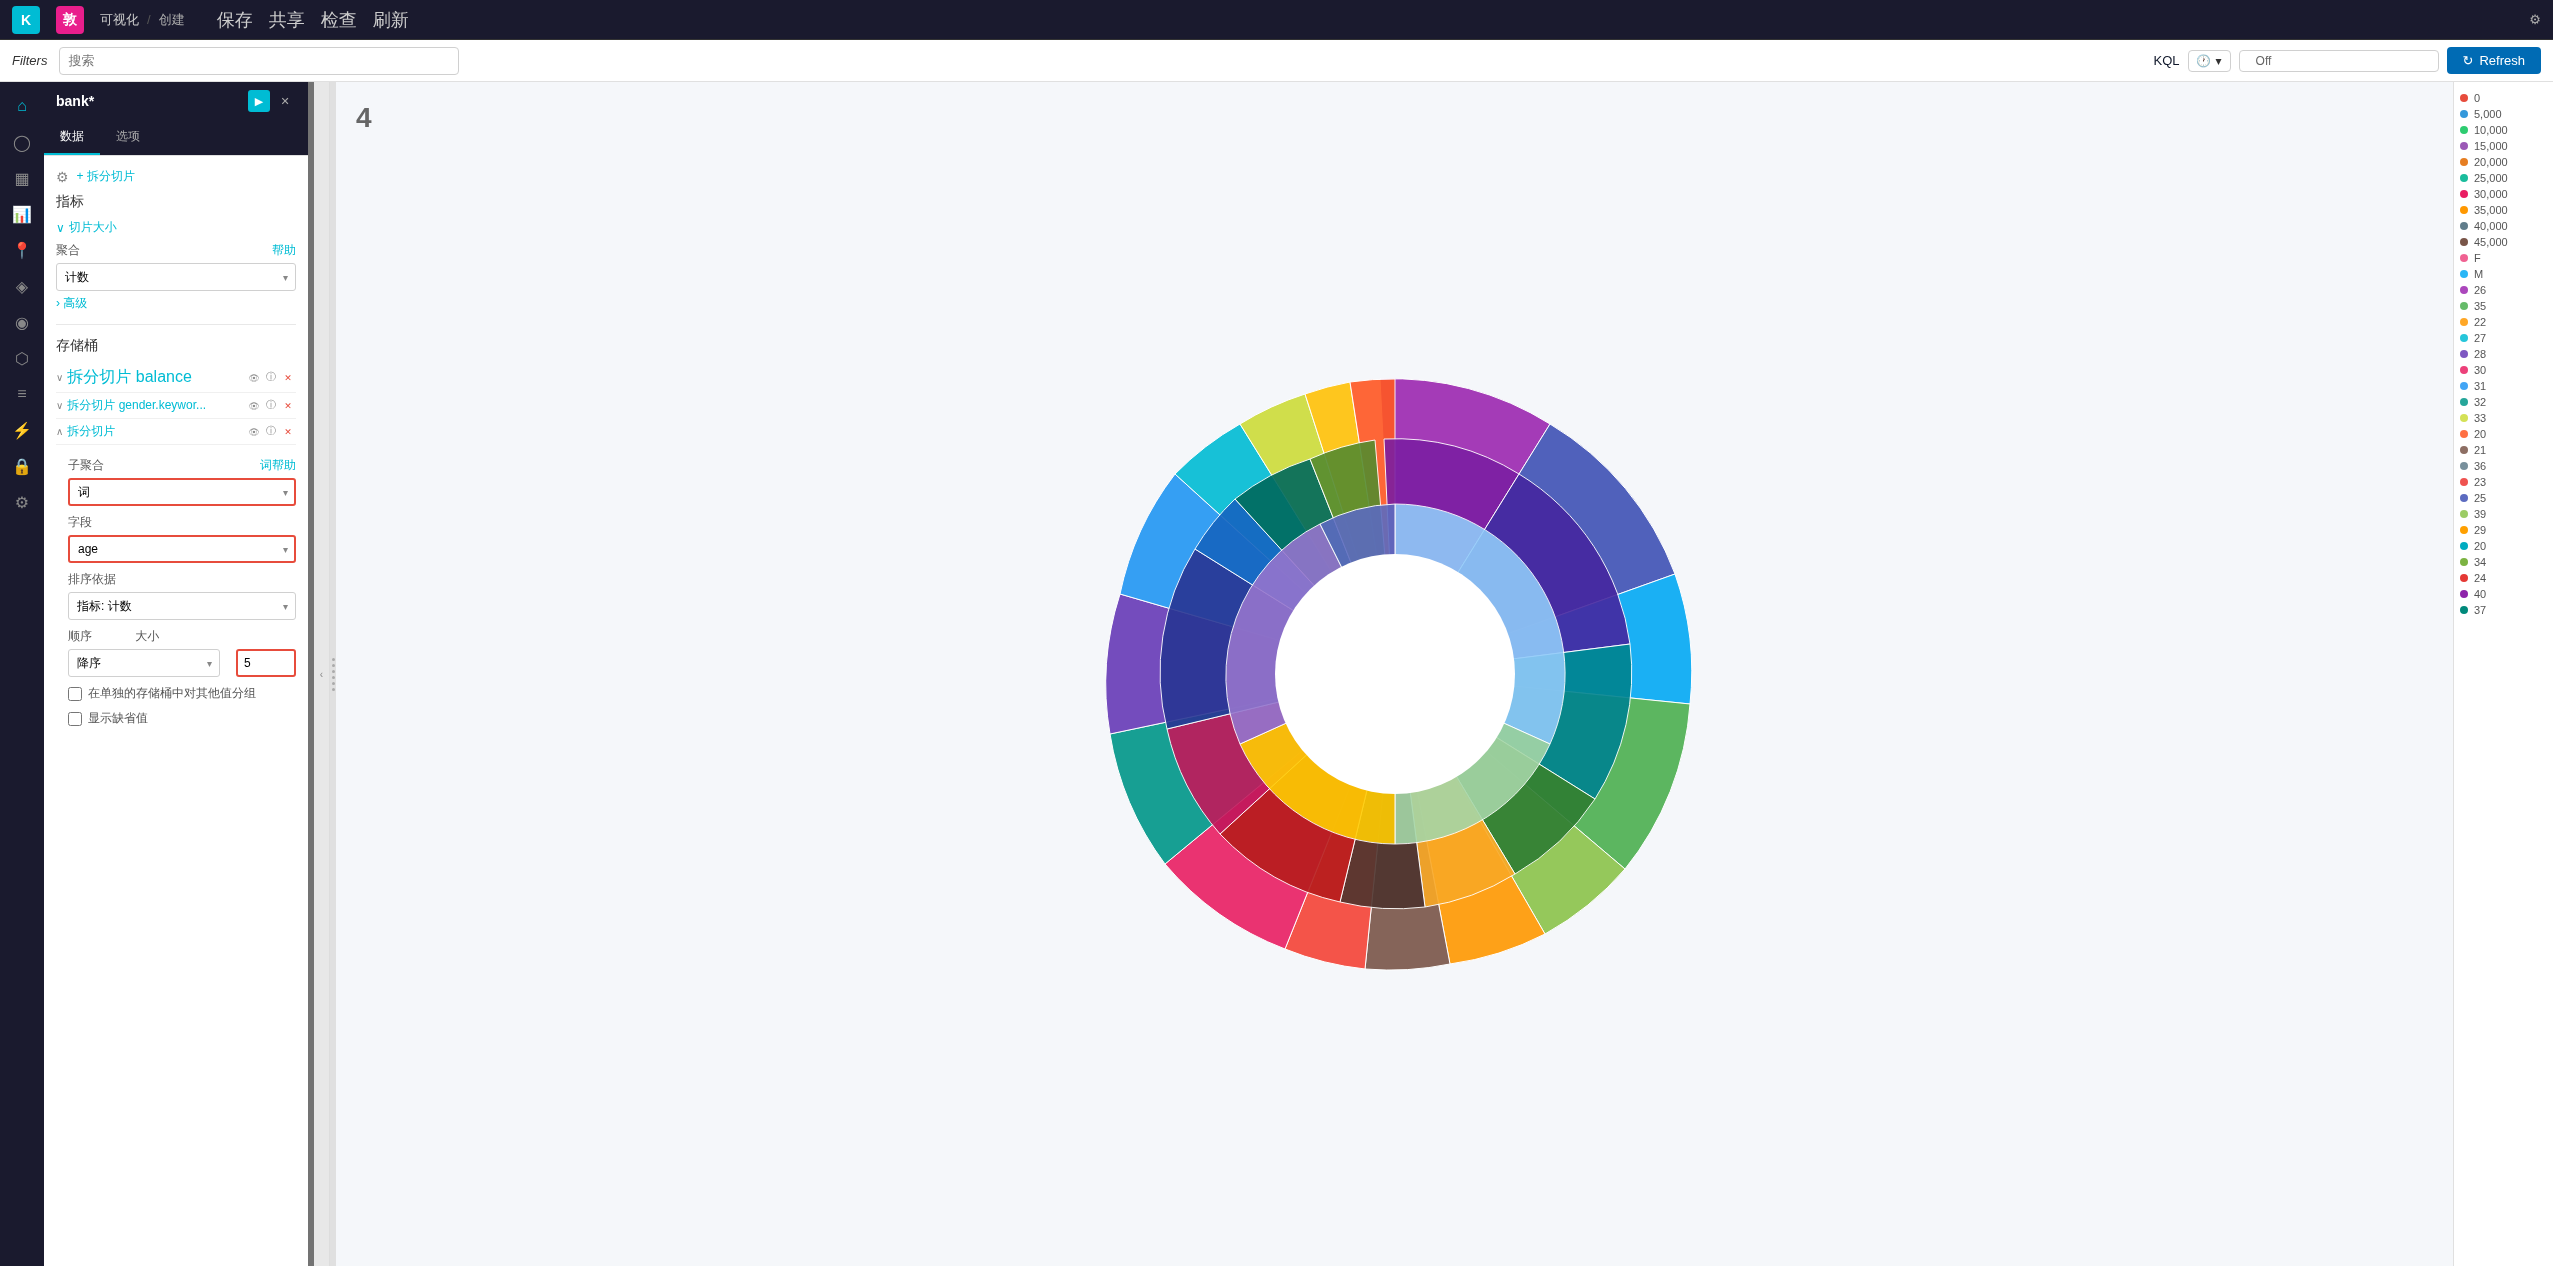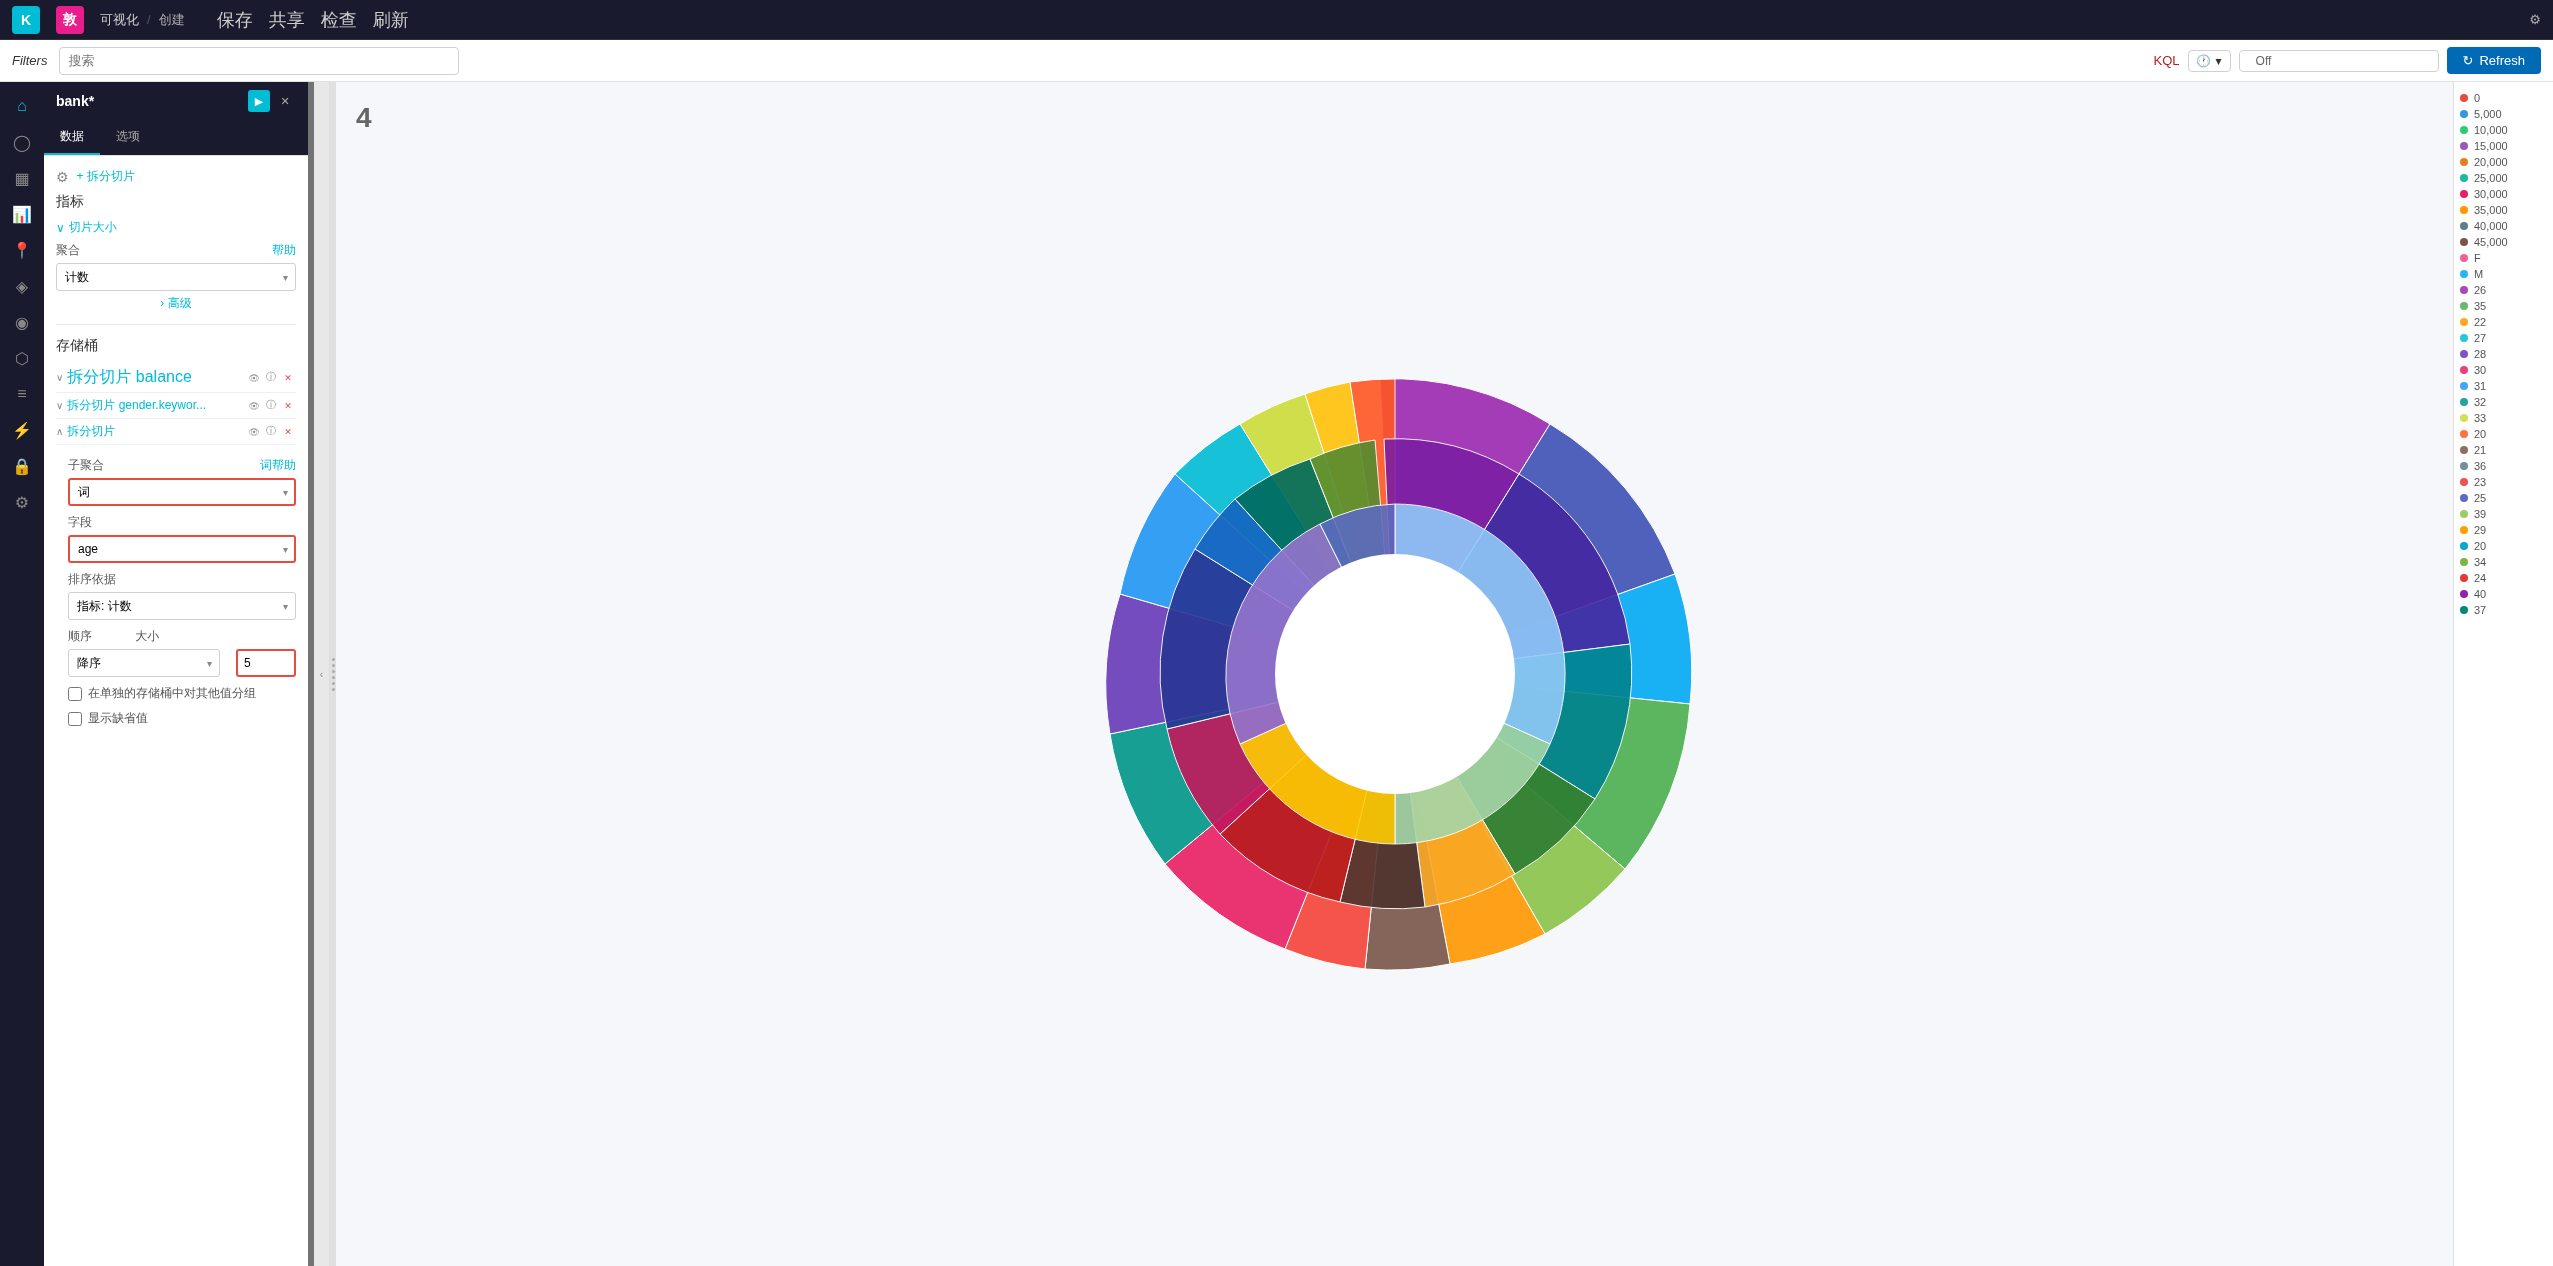--- a/index.html
+++ b/index.html
@@ -18,21 +18,21 @@
     .nav-action { color: #ccc; font-size: 18px; cursor: pointer; }
     .top-right-icon { margin-left: auto; color: #aaa; cursor: pointer; }
 
     
     .second-bar {
       display: flex; align-items: center; height: 42px; background: white; border-bottom: 1px solid #e0e0e0; padding: 0 12px; gap: 12px;
     }
     .filter-label { font-size: 13px; color: #333; font-weight: 500; font-style: italic; }
     .search-box { flex: 1; max-width: 400px; height: 28px; border: 1px solid #d0d0d0; border-radius: 4px; padding: 0 8px; font-size: 13px; }
     .kql-section { margin-left: auto; display: flex; align-items: center; gap: 8px; }
-    .kql-label { font-size: 13px; color: #b91c1c; }
+    .kql-label { font-size: 13px; color: #0f172a; }
     .time-picker { display: flex; align-items: center; gap: 4px; border: 1px solid #d0d0d0; border-radius: 4px; padding: 3px 8px; font-size: 12px; cursor: pointer; background: white; }
     .off-badge { border: 1px solid #d0d0d0; border-radius: 4px; padding: 3px 16px; font-size: 12px; background: white; color: #666; min-width: 200px; }
     .refresh-btn { background: #006bb4; color: white; border: none; border-radius: 4px; padding: 6px 16px; font-size: 13px; cursor: pointer; display: flex; align-items: center; gap: 6px; }
 
     
     .main-layout { display: flex; height: calc(100vh - 82px); }
 
     
     .sidebar-icons {
       width: 44px; background: #1a1a2e; display: flex; flex-direction: column; align-items: center; padding-top: 8px; gap: 4px; flex-shrink: 0;
@@ -56,21 +56,21 @@
     .panel-content { flex: 1; overflow-y: auto; padding: 12px; }
     .section-title { font-size: 14px; font-weight: 500; margin-bottom: 8px; color: #333; }
     .sub-section { font-size: 12px; color: #00bcd4; margin-bottom: 6px; display: flex; align-items: center; gap: 4px; }
     .field-row { display: flex; justify-content: space-between; align-items: center; margin-bottom: 4px; }
     .field-label { font-size: 12px; color: #555; }
     .field-link { font-size: 12px; color: #00bcd4; cursor: pointer; }
     .select-field { width: 100%; height: 28px; border: 1px solid #d0d0d0; border-radius: 3px; padding: 0 8px; font-size: 12px; background: white; appearance: none; cursor: pointer; }
     .select-wrapper { position: relative; }
     .select-wrapper::after { content: '▾'; position: absolute; right: 8px; top: 50%; transform: translateY(-50%); pointer-events: none; font-size: 10px; color: #888; }
     .text-area { width: 100%; height: 48px; border: 1px solid #d0d0d0; border-radius: 3px; padding: 4px 8px; font-size: 12px; resize: none; }
-    .advanced-link { font-size: 12px; color: #00bcd4; cursor: pointer; text-align: center; margin-top: 4px; }
+    .advanced-link { font-size: 12px; color: #00bcd4; cursor: pointer; text-align: left; margin-top: 4px; }
     .divider { border: none; border-top: 1px solid #e8e8e8; margin: 12px 0; }
     .bucket-item-row { display: flex; align-items: center; justify-content: space-between; border-bottom: 1px solid #f0f0f0; padding: 4px 0; }
     .bucket-icons { display: flex; gap: 4px; }
     .bucket-icon { width: 16px; height: 16px; border-radius: 50%; display: flex; align-items: center; justify-content: center; font-size: 9px; cursor: pointer; }
     .icon-eye { background: transparent; color: #888; }
     .icon-x { background: transparent; color: #e74c3c; }
 
     .sub-agg-section { margin-top: 12px; }
     .field-outlined { border: 2px solid #e74c3c !important; }
     .order-row { display: flex; gap: 16px; align-items: center; }

